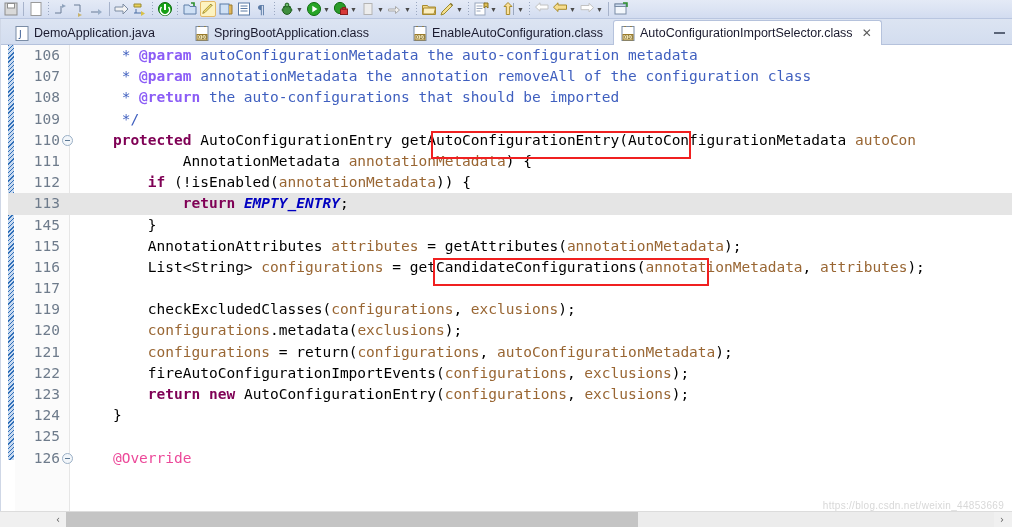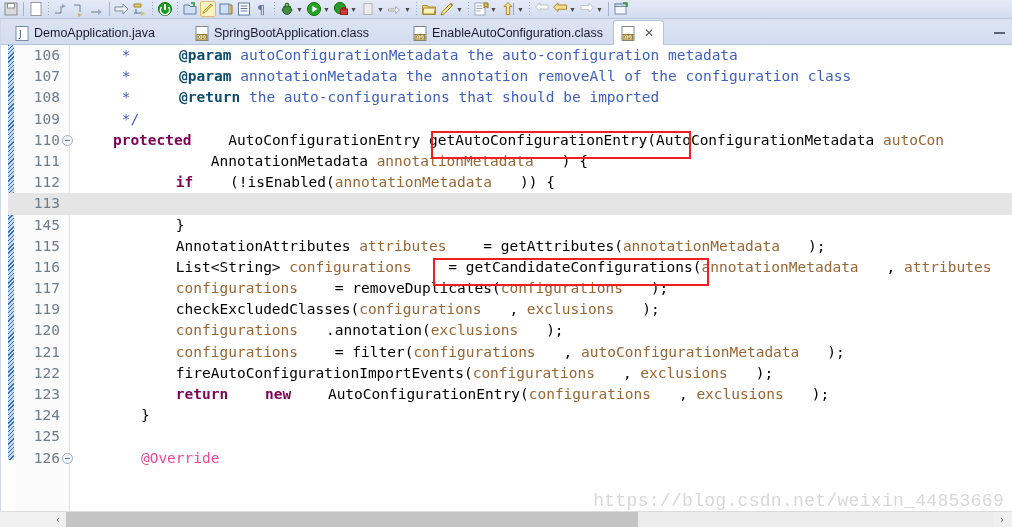--- a/index.html
+++ b/index.html
@@ -84,23 +84,23 @@
   }
   .ln .fold:after{
     content:"";position:absolute;left:2px;top:4px;width:5px;height:1px;background:#5c7894;
   }
   .ln .code{position:absolute;left:70px;top:0;white-space:pre;}
   .ln.hl{background:#e5e5e5;}
   .ln.hl .num{color:#6e7b8b;}
 
   
   .t-doc{color:#3f5fbf;}
-  .t-doctag{color:#0c4a6e;font-weight:bold;margin-left:40px;}
+  .t-doctag{color:#8b5cf6;font-weight:bold;}
   .t-kw{color:#7f0055;font-weight:bold;}
-  .t-plain{color:#000000;padding-left:28px;}
+  .t-plain{color:#000000;}
   .t-var{color:#996633;}
   .t-static{color:#0000c0;font-weight:bold;font-style:italic;}
   .t-ann{color:#ec4899;}
 
   
   .redbox{position:absolute;border:2px solid #f02020;box-sizing:border-box;pointer-events:none;}
 
   
   .hscroll{
     position:absolute;left:0;bottom:0;width:1012px;height:16px;
@@ -112,21 +112,21 @@
     font-size:10px;color:#606060;font-family:"DejaVu Sans",sans-serif;
   }
   .hscroll .arrow.l{left:50px;}
   .hscroll .arrow.r{right:2px;}
   .hscroll .trough{position:absolute;left:66px;right:18px;top:0;height:15px;background:#ececec;}
   .hscroll .thumb{position:absolute;left:66px;top:0;width:572px;height:15px;background:#c4c4c4;}
   .leftstub{position:absolute;left:0;bottom:0;width:50px;height:16px;background:#fbfbfb;border-top:1px solid #dcdcdc;box-sizing:border-box;}
 
   .watermark{
     position:absolute;right:8px;bottom:16px;
-    font-family:Liberation Mono, monospace;font-size:18px;color:#d8d8d8;
+    font-family:Liberation Sans, sans-serif;font-size:10px;color:#d8d8d8;
     letter-spacing:.3px;white-space:nowrap;
   }
   .framel{position:absolute;left:0;top:19px;width:1px;height:495px;background:#cfd7e6;}
 </style>
 </head>
 <body>
 
 <div id="app">
 
   <div class="toolbar" id="toolbar">
@@ -333,47 +333,48 @@
           </svg></span>
         <span>EnableAutoConfiguration.class</span>
       </div>
       <div class="tab sel" style="left: 613px;">
         <span class="ticon"><svg width="14" height="15" viewBox="0 0 14 15">
             <rect x="1" y="0.5" width="12" height="14" fill="#fff" stroke="#7a8ca5"></rect>
             <path d="M4 1 a3 3 0 0 1 6 0" stroke="#9a7a2a" fill="none" stroke-width="1.4"></path>
             <rect x="2" y="8.5" width="10" height="5.5" fill="#f2e3b0" stroke="#9a7a2a"></rect>
             <text x="3" y="13" font-size="5" font-family="DejaVu Sans" fill="#5a4a10">010</text>
           </svg></span>
+        <span>AutoConfigurationImportSelector.class</span>
         <span class="closeg">✕</span>
       </div>
     </div>
 
   <div class="framel"></div>
 
   <div class="editor">
     <div class="changebar">
         <div class="tailwhite"></div>
       </div>
     <div class="gutter"></div>
     <div class="lines" id="codelines">
         <div class="ln"><span class="num">106</span><span class="code"><span class="t-doc">     * </span><span class="t-doctag">@param</span><span class="t-doc"> autoConfigurationMetadata the auto-configuration metadata</span></span></div>
         <div class="ln"><span class="num">107</span><span class="code"><span class="t-doc">     * </span><span class="t-doctag">@param</span><span class="t-doc"> annotationMetadata the annotation removeAll of the configuration class</span></span></div>
         <div class="ln"><span class="num">108</span><span class="code"><span class="t-doc">     * </span><span class="t-doctag">@return</span><span class="t-doc"> the auto-configurations that should be imported</span></span></div>
         <div class="ln"><span class="num">109</span><span class="code"><span class="t-doc">     */</span></span></div>
         <div class="ln"><span class="num">110</span><span class="fold"></span><span class="code"><span class="t-kw">    protected</span><span class="t-plain"> AutoConfigurationEntry getAutoConfigurationEntry(AutoConfigurationMetadata </span><span class="t-var">autoCon</span></span></div>
         <div class="ln"><span class="num">111</span><span class="code"><span class="t-plain">            AnnotationMetadata </span><span class="t-var">annotationMetadata</span><span class="t-plain">) {</span></span></div>
         <div class="ln"><span class="num">112</span><span class="code"><span class="t-plain">        </span><span class="t-kw">if</span><span class="t-plain"> (!isEnabled(</span><span class="t-var">annotationMetadata</span><span class="t-plain">)) {</span></span></div>
-        <div class="ln hl"><span class="num">113</span></div>
+        <div class="ln hl"><span class="num">113</span><span class="code"><span class="t-plain">            </span><span class="t-kw">return</span><span class="t-plain"> </span><span class="t-static">EMPTY_ENTRY</span><span class="t-plain">;</span></span></div>
         <div class="ln"><span class="num">145</span><span class="code"><span class="t-plain">        }</span></span></div>
         <div class="ln"><span class="num">115</span><span class="code"><span class="t-plain">        AnnotationAttributes </span><span class="t-var">attributes</span><span class="t-plain"> = getAttributes(</span><span class="t-var">annotationMetadata</span><span class="t-plain">);</span></span></div>
         <div class="ln"><span class="num">116</span><span class="code"><span class="t-plain">        List&lt;String&gt; </span><span class="t-var">configurations</span><span class="t-plain"> = getCandidateConfigurations(</span><span class="t-var">annotationMetadata</span><span class="t-plain">, </span><span class="t-var">attributes</span><span class="t-plain">);</span></span></div>
-        <div class="ln"><span class="num">117</span><span class="code"><span class="t-plain">        </span><span class="t-var">configurations</span><span class="t-plain"> = removeDuplicates(</span><span class="t-var">configurations</span><span class="t-plain">);</span></span></div>
+        <div class="ln"><span class="num">117</span></div>
         <div class="ln"><span class="num">119</span><span class="code"><span class="t-plain">        checkExcludedClasses(</span><span class="t-var">configurations</span><span class="t-plain">, </span><span class="t-var">exclusions</span><span class="t-plain">);</span></span></div>
-        <div class="ln"><span class="num">120</span><span class="code"><span class="t-plain">        </span><span class="t-var">configurations</span><span class="t-plain">.annotation(</span><span class="t-var">exclusions</span><span class="t-plain">);</span></span></div>
-        <div class="ln"><span class="num">121</span><span class="code"><span class="t-plain">        </span><span class="t-var">configurations</span><span class="t-plain"> = filter(</span><span class="t-var">configurations</span><span class="t-plain">, </span><span class="t-var">autoConfigurationMetadata</span><span class="t-plain">);</span></span></div>
+        <div class="ln"><span class="num">120</span><span class="code"><span class="t-plain">        </span><span class="t-var">configurations</span><span class="t-plain">.metadata(</span><span class="t-var">exclusions</span><span class="t-plain">);</span></span></div>
+        <div class="ln"><span class="num">121</span><span class="code"><span class="t-plain">        </span><span class="t-var">configurations</span><span class="t-plain"> = return(</span><span class="t-var">configurations</span><span class="t-plain">, </span><span class="t-var">autoConfigurationMetadata</span><span class="t-plain">);</span></span></div>
         <div class="ln"><span class="num">122</span><span class="code"><span class="t-plain">        fireAutoConfigurationImportEvents(</span><span class="t-var">configurations</span><span class="t-plain">, </span><span class="t-var">exclusions</span><span class="t-plain">);</span></span></div>
         <div class="ln"><span class="num">123</span><span class="code"><span class="t-plain">        </span><span class="t-kw">return</span><span class="t-plain"> </span><span class="t-kw">new</span><span class="t-plain"> AutoConfigurationEntry(</span><span class="t-var">configurations</span><span class="t-plain">, </span><span class="t-var">exclusions</span><span class="t-plain">);</span></span></div>
         <div class="ln"><span class="num">124</span><span class="code"><span class="t-plain">    }</span></span></div>
         <div class="ln"><span class="num">125</span><span class="code"><span class="t-plain"></span></span></div>
         <div class="ln"><span class="num">126</span><span class="fold"></span><span class="code"><span class="t-plain">    </span><span class="t-ann">@Override</span></span></div>
       </div>
     <div id="annots">
         <div class="redbox" style="left: 423px; top: 86px; width: 260px; height: 28px;"></div>
         <div class="redbox" style="left: 425px; top: 213px; width: 276px; height: 28px;"></div>
       </div>

